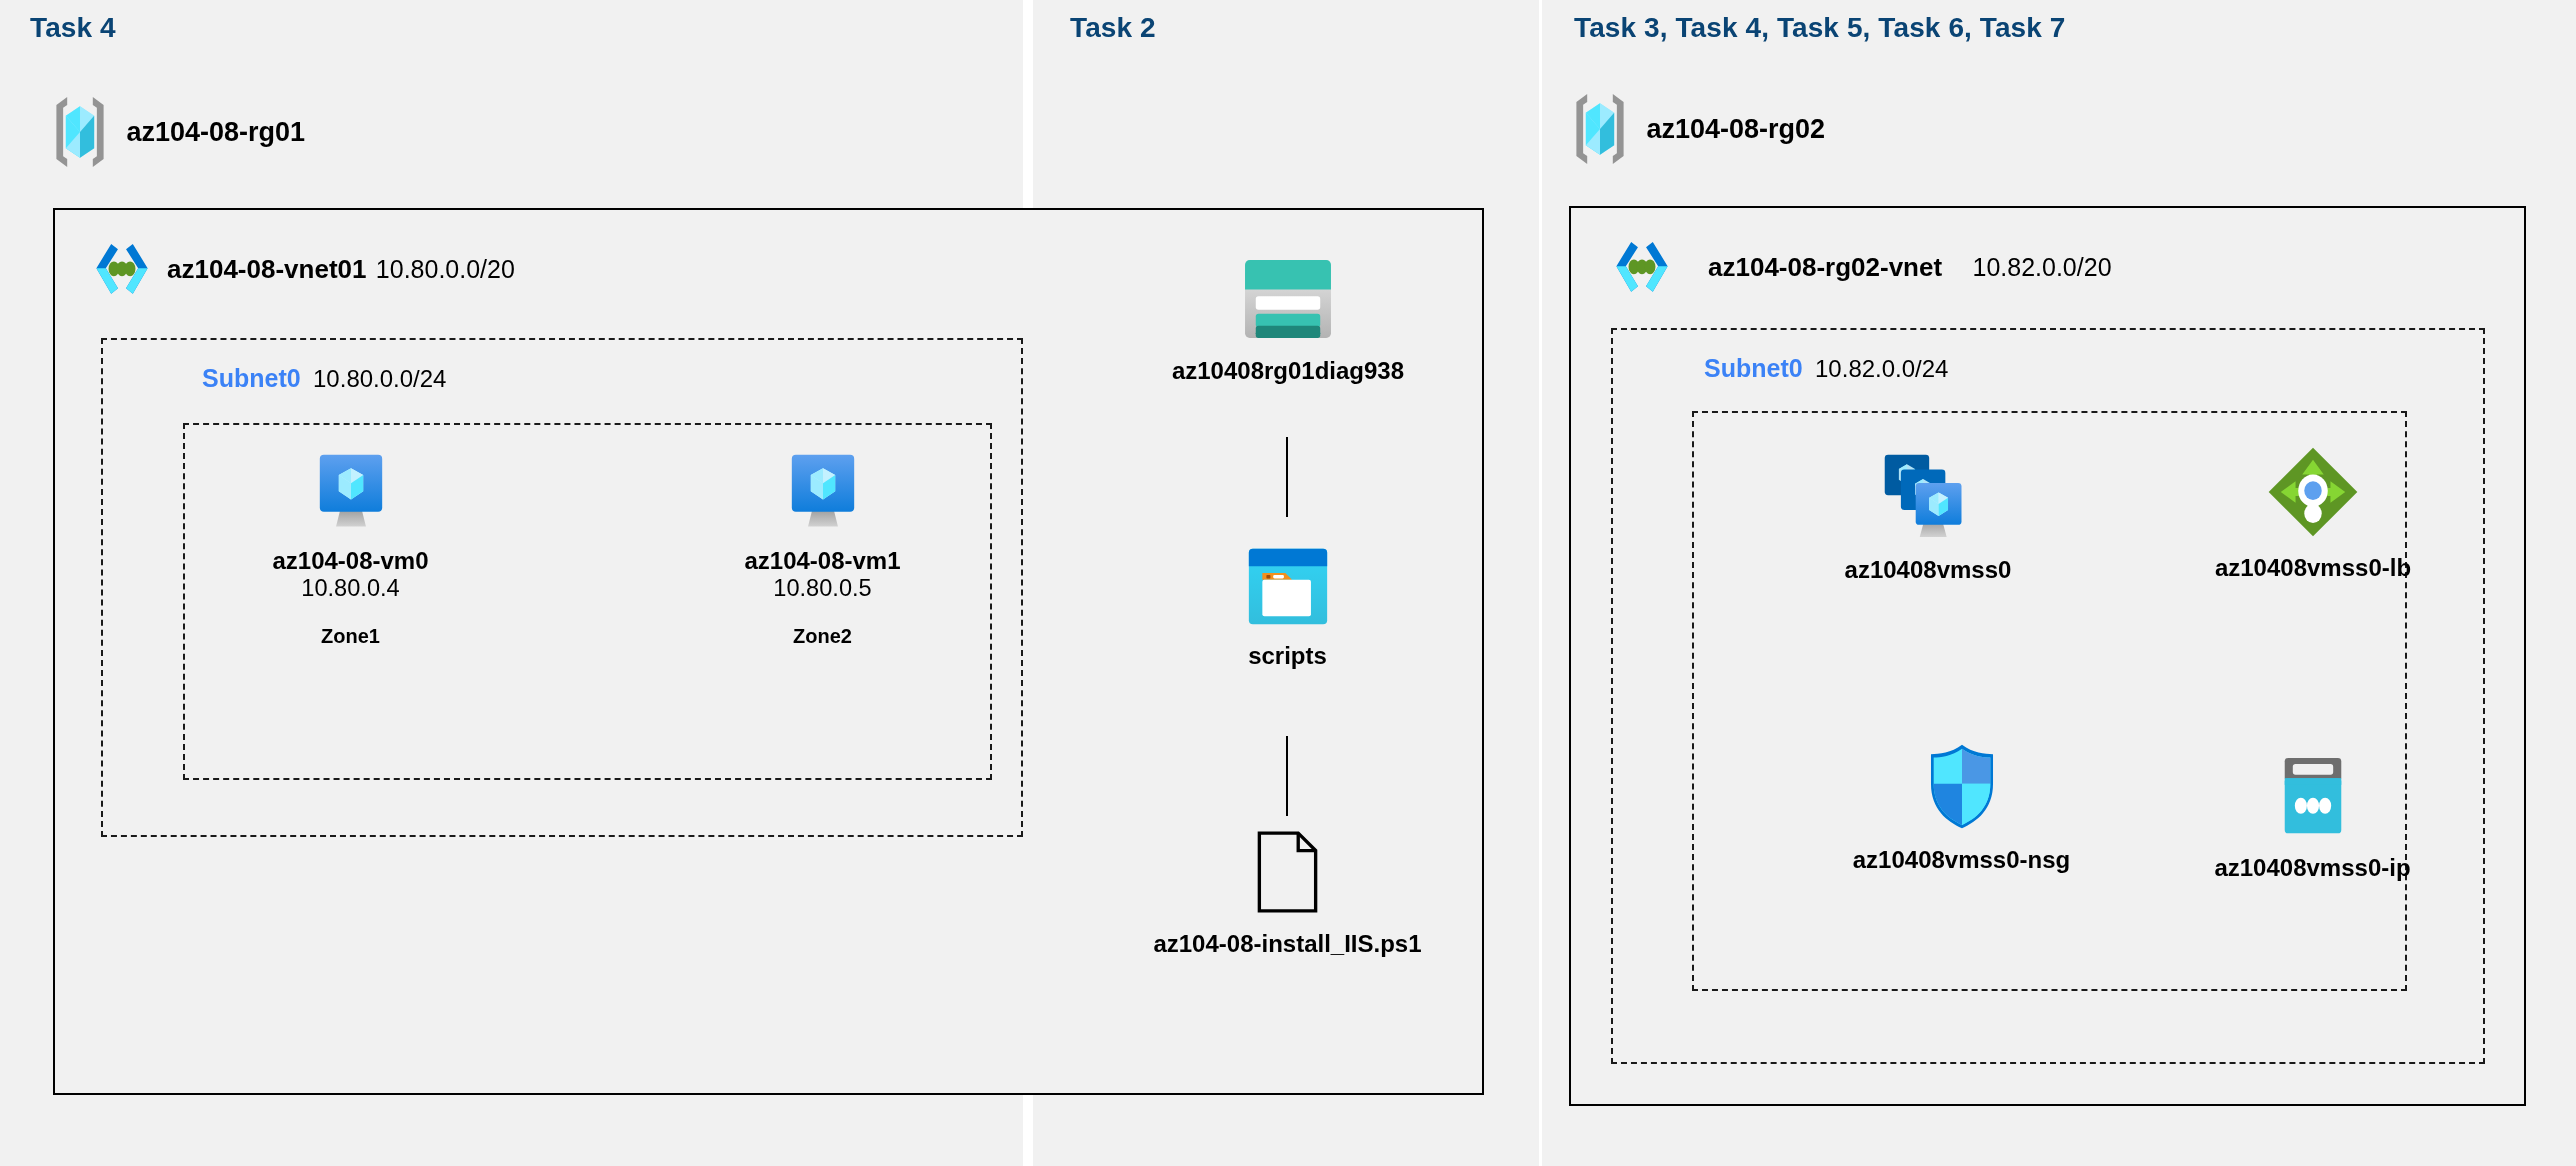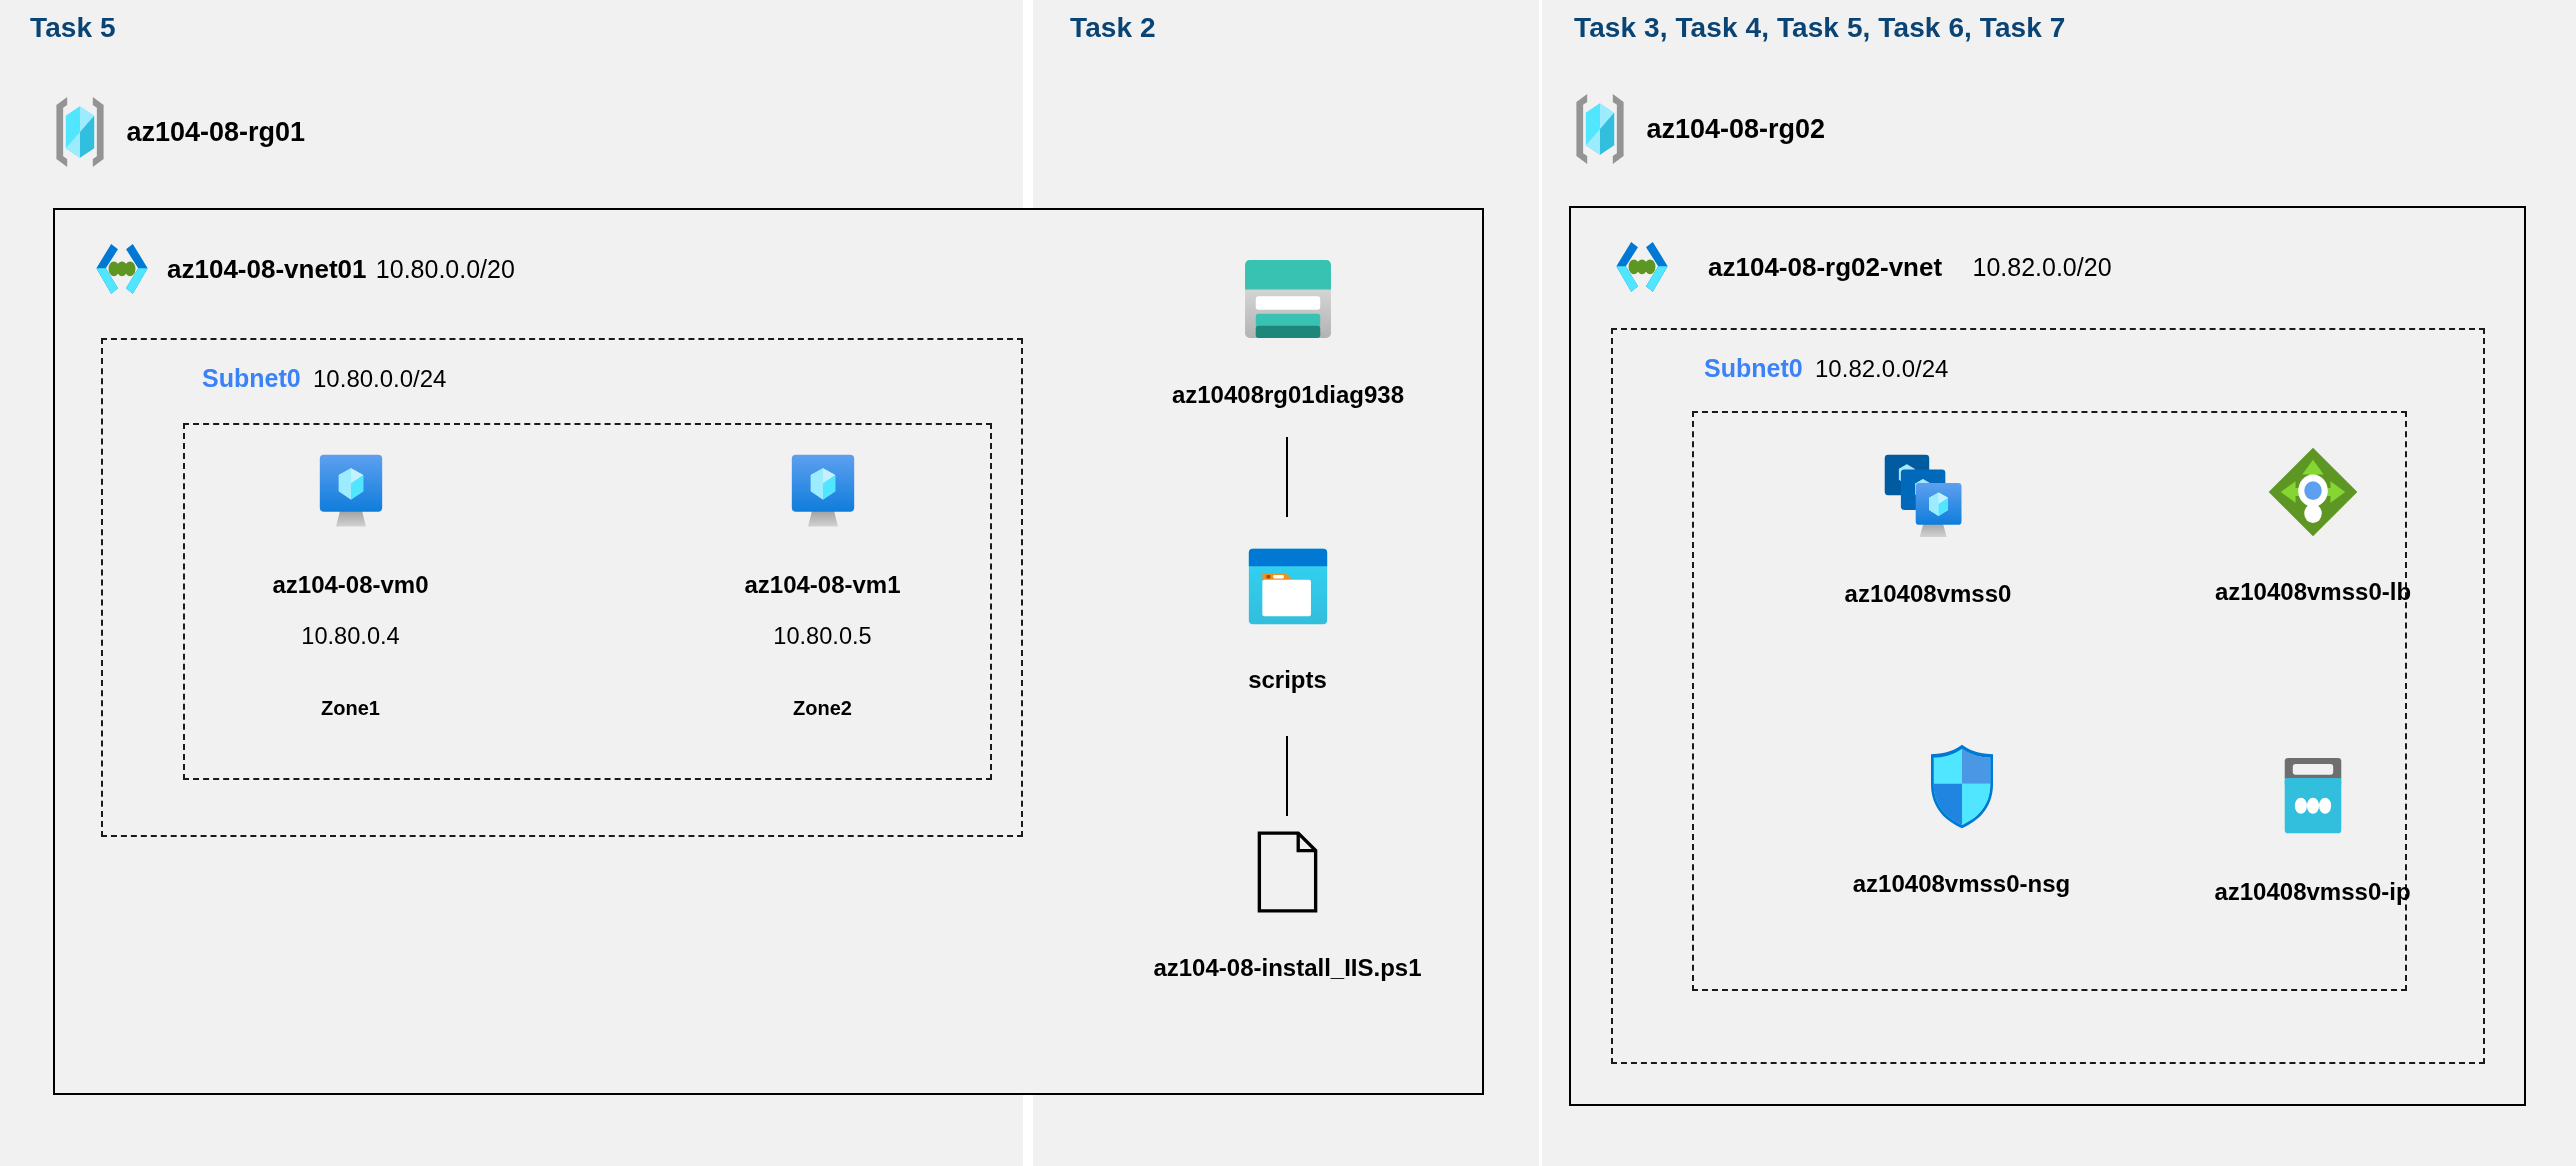--- a/index.html
+++ b/index.html
@@ -46,21 +46,21 @@
   .net-name{font-size:26px;font-weight:bold;color:#000;margin-left:14px;white-space:nowrap;}
   .net-cidr{font-size:25px;font-weight:normal;color:#000;margin-left:9.4px;white-space:nowrap;}
 
   .subnet-hdr{position:absolute;white-space:nowrap;}
   #subnet01-hdr{left:202px;top:364px;}
   #subnet02-hdr{left:1704px;top:354px;}
   .subnet-name{font-size:25px;font-weight:bold;color:#3b82f6;}
   .subnet-cidr{font-size:24px;font-weight:normal;color:#000;margin-left:9.4px;}
 
   
-  .node{position:absolute;display:flex;flex-direction:column;align-items:center;text-align:center;gap:24px;}
+  .node{position:absolute;display:flex;flex-direction:column;align-items:center;text-align:center;}
   .node .nm{font-size:24px;font-weight:bold;color:#000;white-space:nowrap;line-height:1.18;}
   .node .ip{font-size:23.6px;font-weight:normal;color:#000;white-space:nowrap;line-height:1.18;}
   .node .zn{font-size:20px;font-weight:bold;color:#000;white-space:nowrap;margin-top:22px;}
 
   #node-vm0{left:209px;top:452px;width:283px;}
   #node-vm1{left:681px;top:452px;width:283px;}
   #node-storage{left:1133px;top:256px;width:310px;}
   #node-scripts{left:1146px;top:546px;width:283px;}
   #node-ps1{left:1112px;top:829px;width:351px;}
   #node-vmss{left:1739px;top:452px;width:378px;}
@@ -77,21 +77,21 @@
 
   svg{display:block;}
 </style>
 </head>
 <body>
 
 <div class="panel" id="panel-task1"></div>
 <div class="panel" id="panel-task2"></div>
 <div class="panel" id="panel-task3"></div>
 
-<div class="task-label" id="label-task1">Task 5</div>
+<div class="task-label" id="label-task1">Task 4</div>
 <div class="task-label" id="label-task2">Task 2</div>
 <div class="task-label" id="label-task3">Task 3, Task 4, Task 5, Task 6, Task 7</div>
 
 <div class="rg-row" id="rg01-row">
   <span>
     <svg width="58" height="76" viewBox="0 0 86 112">
       <path d="M24 4 L8 16 L8 96 L24 108 L24 96 L18 92 L18 20 L24 16 Z" fill="#949494"></path>
       <path d="M62 4 L78 16 L78 96 L62 108 L62 96 L68 92 L68 20 L62 16 Z" fill="#949494"></path>
       <path d="M43 18 L22 32 L22 80 L43 94 L64 80 L64 32 Z" fill="#9cebff"></path>
       <path d="M43 18 L22 32 L43 56 Z" fill="#50e6ff"></path>

